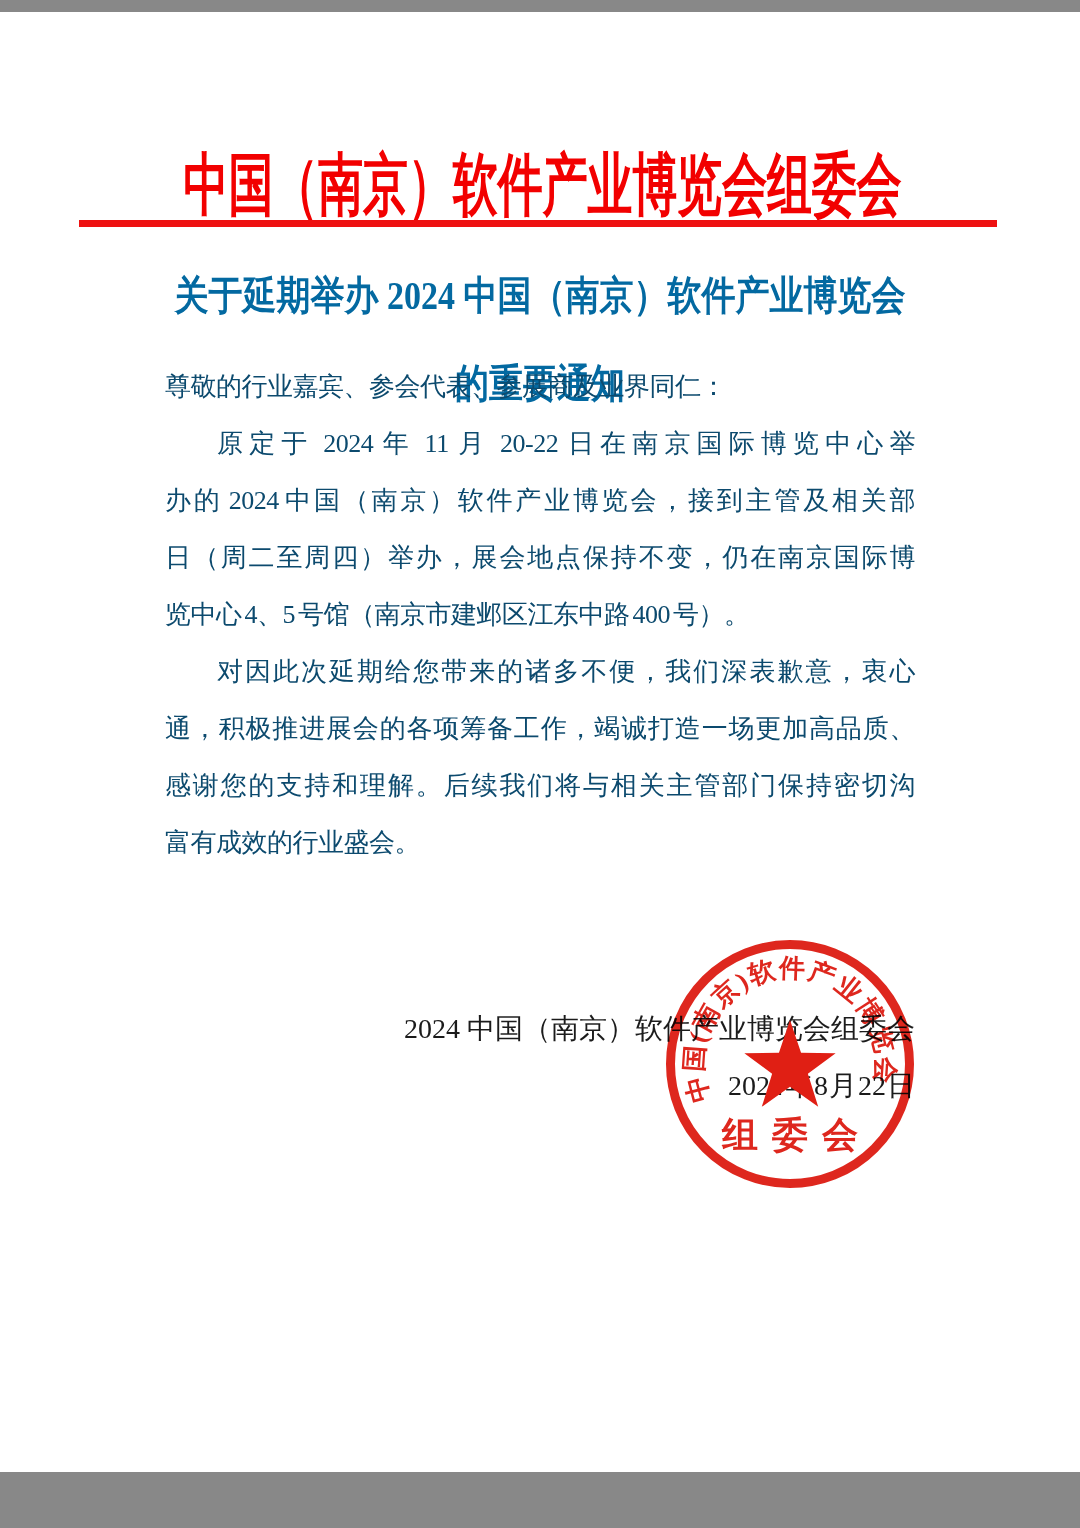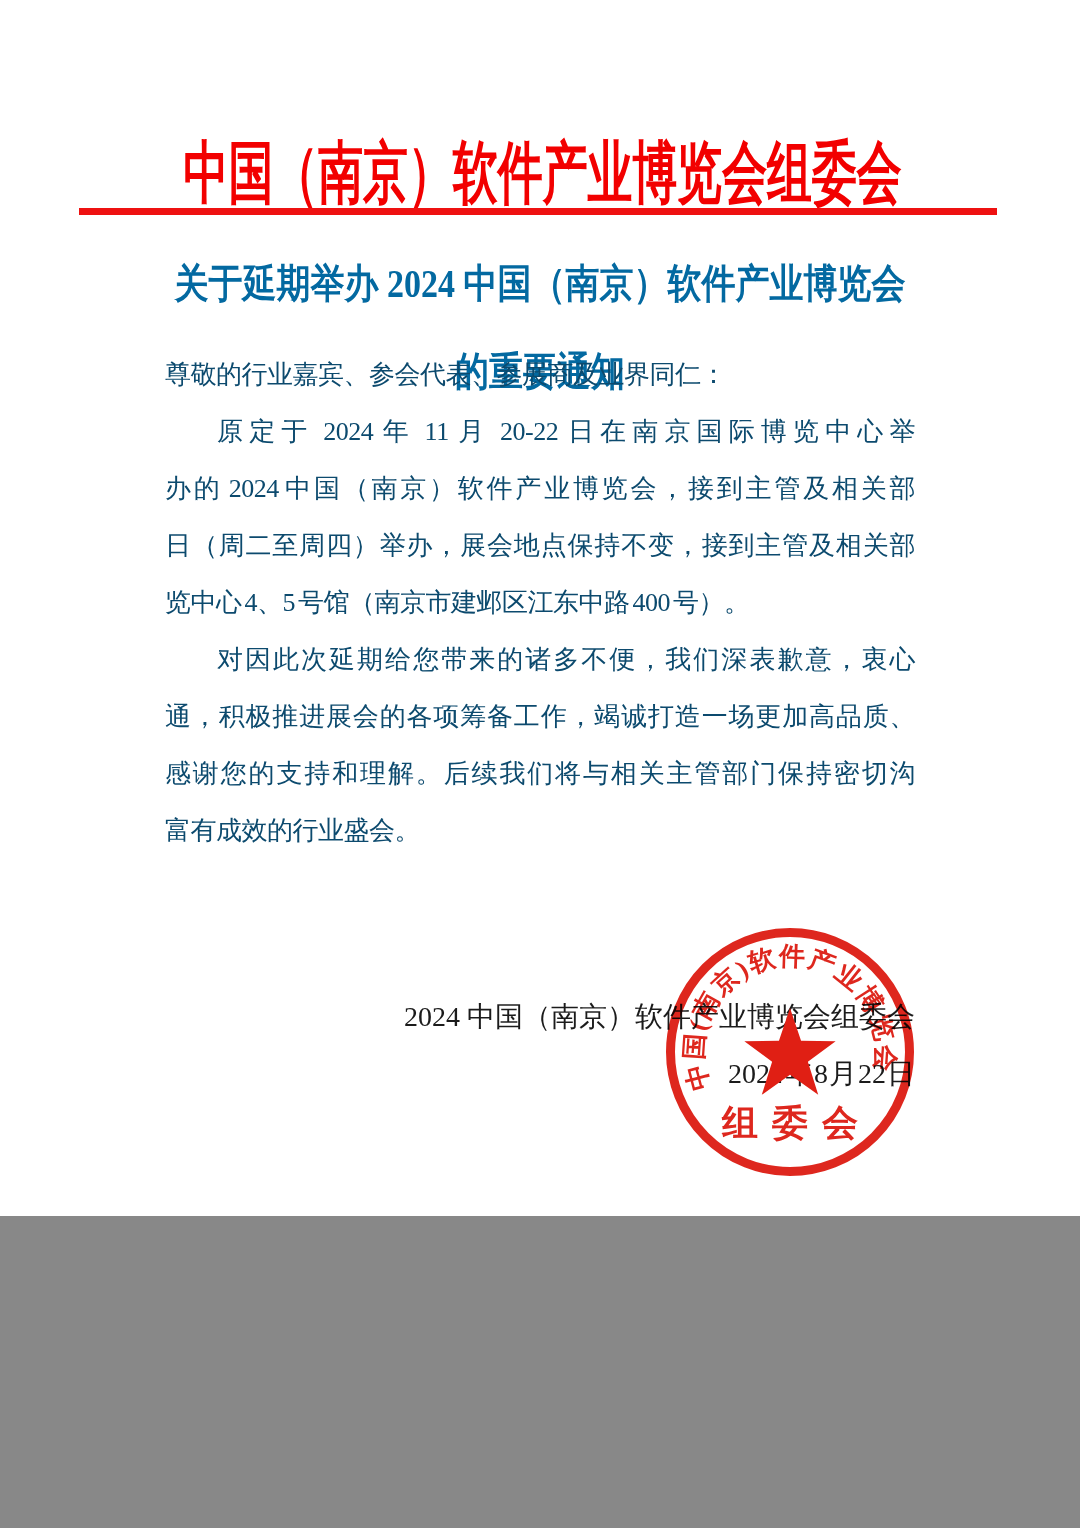--- a/index.html
+++ b/index.html
@@ -1,19 +1,19 @@
 <!DOCTYPE html>
 <html><head>
 <meta charset="utf-8">
 <style>
   html,body{margin:0;padding:0;background:#888;}
   .page{
     position:relative;
-    width:1080px;height:1216px;
-    margin:0 auto;
+    width:1080px;height:1460px;
+    margin:12px auto;
     background:#ffffff;
     overflow:hidden;
     font-family:"Liberation Serif","DejaVu Serif",serif;
   }
   
   .org-title{
     position:absolute;top:90px;left:0;width:100%;
     text-align:center;
     font-size:68px;line-height:1.1;font-weight:bold;
     color:#f20000;
@@ -92,21 +92,21 @@
 
   <div class="doc-title">
     <div class="t-line">关于延期举办 2024 中国（南京）软件产业博览会</div>
     <div class="t-line">的重要通知</div>
   </div>
 
   <div class="body-block">
     <div class="line">尊敬的行业嘉宾、参会代表、参展商及业界同仁：</div>
     <div class="line indent just">原定于 2024 年 11 月 20-22 日在南京国际博览中心举</div>
     <div class="line just">办的 2024 中国（南京）软件产业博览会，接到主管及相关部</div>
-    <div class="line just">日（周二至周四）举办，展会地点保持不变，接到主管及相关部</div>
+    <div class="line just">日（周二至周四）举办，展会地点保持不变，仍在南京国际博</div>
     <div class="line">览中心 4、5 号馆（南京市建邺区江东中路 400 号）。</div>
     <div class="line indent just">对因此次延期给您带来的诸多不便，我们深表歉意，衷心</div>
     <div class="line just">通，积极推进展会的各项筹备工作，竭诚打造一场更加高品质、</div>
     <div class="line just">感谢您的支持和理解。后续我们将与相关主管部门保持密切沟</div>
     <div class="line">富有成效的行业盛会。</div>
   </div>
 
   <div class="sig">
     <div class="sig-org">2024 中国（南京）软件产业博览会组委会</div>
     <div class="sig-date">2024 年 8 月 22 日</div>

